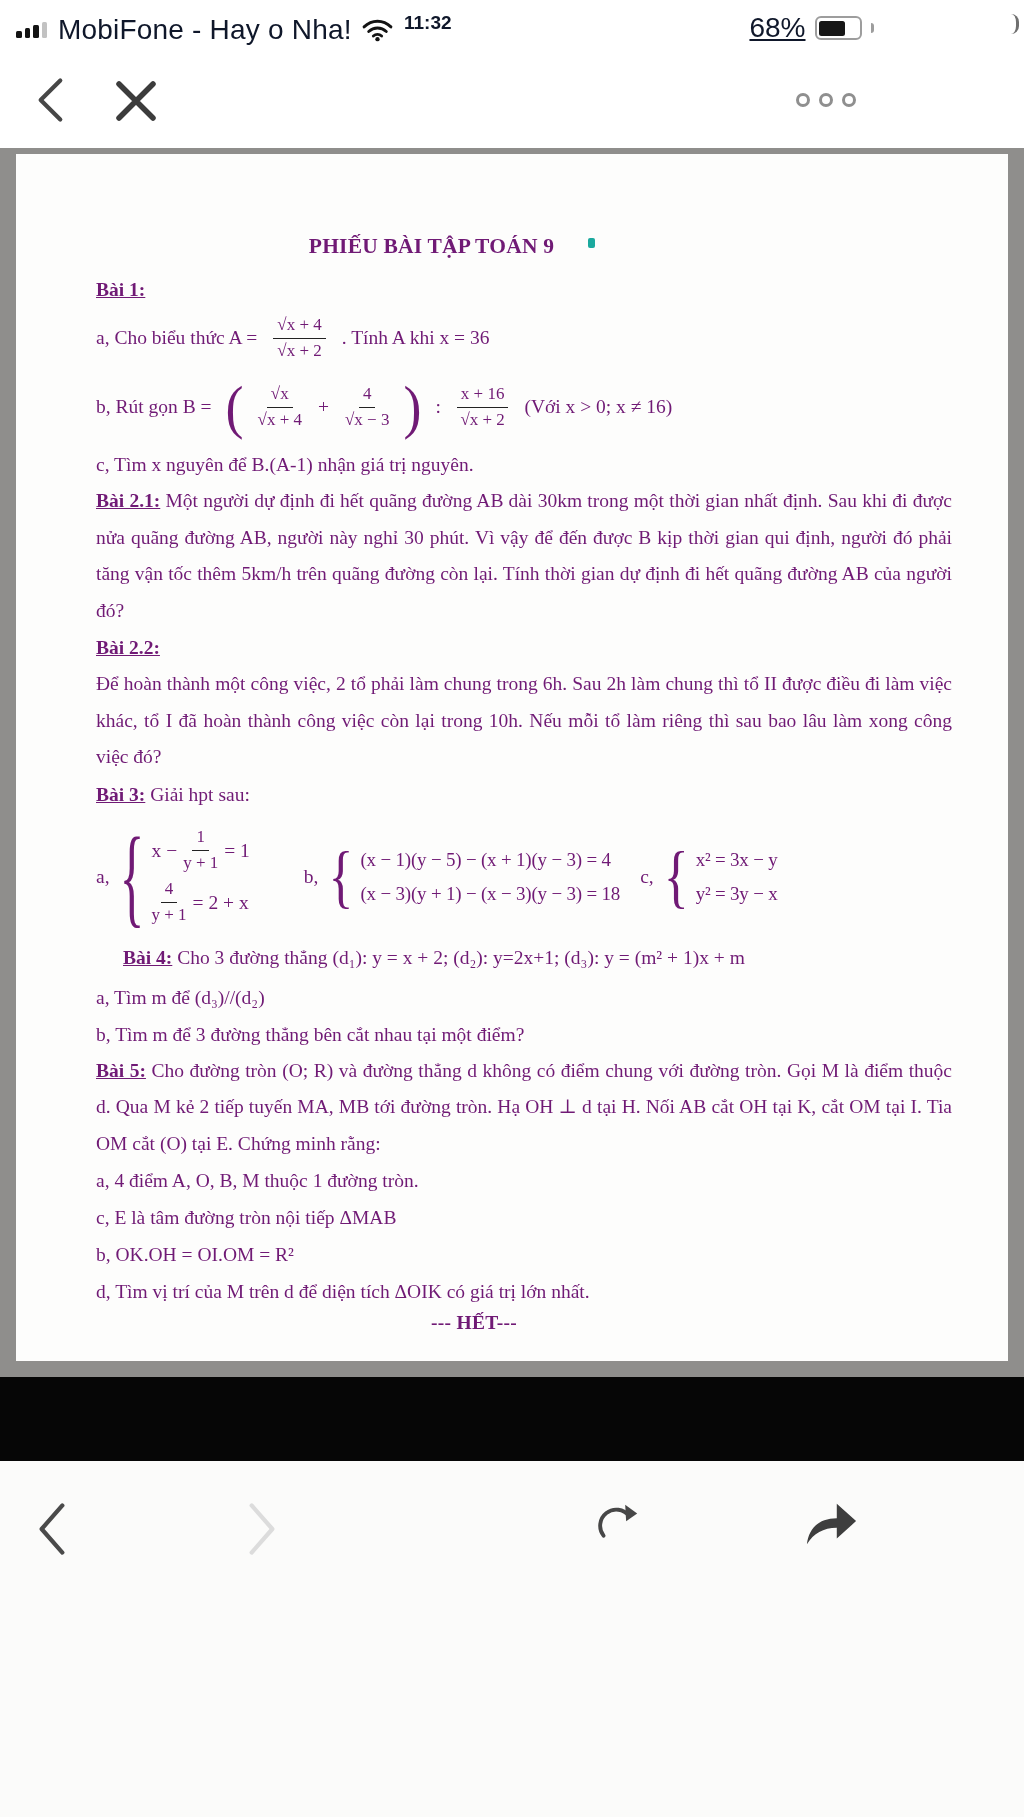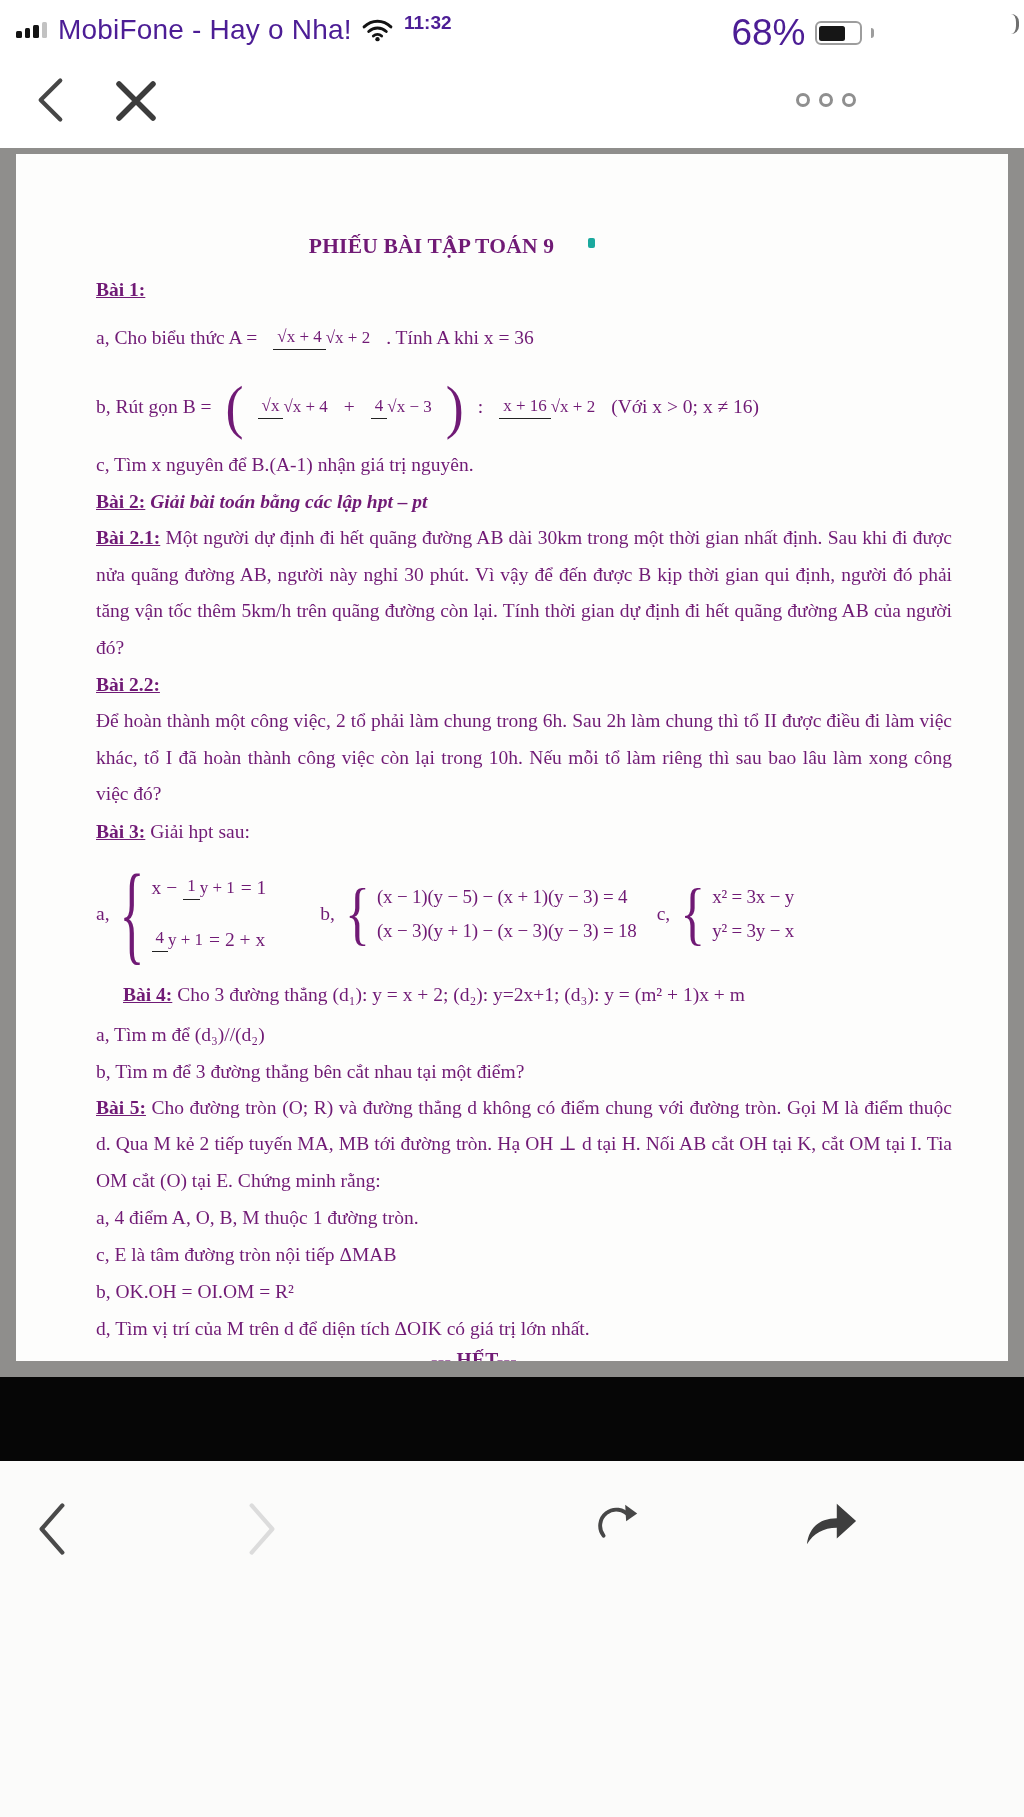--- a/index.html
+++ b/index.html
@@ -1,29 +1,29 @@
 <!DOCTYPE html>
 <html><head>
 <meta charset="utf-8">
 <style>
   * { margin:0; padding:0; box-sizing:border-box; }
   html,body { width:1024px; height:1817px; }
   body { background:#ffffff; font-family:"Liberation Sans","DejaVu Sans",sans-serif; position:relative; overflow:hidden; }
 
   
-  .status-bar { height:52px; background:#ffffff; position:relative; display:flex; align-items:center; padding:8px 16px 0; color:#4c1d95; }
+  .status-bar { height:52px; background:#ffffff; position:relative; display:flex; align-items:center; padding:8px 16px 0; color:#0f172a; }
   .signal { display:flex; align-items:flex-end; gap:3px; margin-right:11px; }
   .signal i { display:block; width:5.5px; border-radius:1.5px; background:#141414; }
   .signal i:nth-child(1){height:7px;} .signal i:nth-child(2){height:10px;}
   .signal i:nth-child(3){height:13px;} .signal i:nth-child(4){height:16px;background:#c2c2c2;}
   .carrier { font-size:28px; letter-spacing:0.2px; }
   .wifi { margin-left:10px; display:inline-flex; }
   .time { position:absolute; left:404px; top:12px; font-size:19px; font-weight:700; }
   .battery-cluster { position:absolute; right:150px; top:12px; display:flex; align-items:center; gap:9px; }
-  .bat-pct { font-size:37px; }
+  .bat-pct { font-size:28px;text-decoration:underline; }
   .bat { width:47px; height:24px; border:2px solid #9d9d9d; border-radius:6px; padding:2.5px; display:flex; }
   .bat-fill { height:100%; background:#161616; border-radius:2.5px; }
   .bat-cap { width:3.5px; height:10px; background:#9d9d9d; border-radius:0 3px 3px 0; }
   .edge-tick { position:absolute; right:5px; top:14px; width:8px; height:20px; border-right:3px solid #6f6f6f; border-radius:0 10px 10px 0; }
 
   
   .nav-bar { height:96px; background:#ffffff; position:relative; }
   .nav-btn { position:absolute; background:none; border:none; cursor:pointer; display:flex; align-items:center; justify-content:center; }
   .nav-back { left:30px; top:24px; width:40px; height:50px; }
   .nav-close { left:112px; top:26px; width:48px; height:48px; }
@@ -43,21 +43,21 @@
   .h-bold { font-weight:700; text-decoration:underline; }
   .h-bi { font-weight:700; font-style:italic; }
   .sub-label { font-weight:700; text-decoration:underline; }
   .para { line-height:36.5px; text-align:justify; }
   .item-line { line-height:37px; }
 
   .f-line { display:flex; align-items:center; gap:16px; }
   .f-line-a { min-height:60px; }
   .f-line-b { min-height:78px; }
 
-  .frac { display:inline-flex; flex-direction:row; align-items:center; text-align:center; font-size:17px; line-height:1.35; }
+  .frac { display:inline-flex; flex-direction:column; align-items:center; text-align:center; font-size:17px; line-height:1.35; }
   .frac .num { border-bottom:1.4px solid #222; padding:0 4px 1px; }
   .frac .den { padding-top:1px; }
 
   .bigp { font-size:54px; font-weight:300; line-height:1; display:inline-block; transform:scaleY(1.1); margin:0 -2px; }
 
   .systems-row { display:flex; align-items:center; margin:8px 0 4px; min-height:112px; }
   .sys-label { margin-right:10px; }
   .system { display:inline-flex; align-items:center; }
   .brace { line-height:1; display:inline-block; transform-origin:center; margin-right:7px; font-weight:300; }
   .brace-tall { font-size:52px; transform:scaleY(2.1); }
@@ -171,24 +171,20 @@
       <span>:</span>
       <span class="frac">
         <span class="num">x + 16</span>
         <span class="den">√x + 2</span>
       </span>
       <span>(Với x &gt; 0; x ≠ 16)</span>
     </div>
 
     <p class="item-line">c, Tìm x nguyên để B.(A-1) nhận giá trị nguyên.</p>
 
-    <div class="h-line">
-      <span class="h-bold">Bài 2:</span>
-      <span class="h-bi">Giải bài toán bằng các lập hpt – pt</span>
-    </div>
 
     <p class="para"><span class="sub-label">Bài 2.1:</span> <span>Một người dự định đi hết quãng đường AB dài 30km trong một thời gian nhất định. Sau khi đi được nửa quãng đường AB, người này nghỉ 30 phút. Vì vậy để đến được B kịp thời gian qui định, người đó phải tăng vận tốc thêm 5km/h trên quãng đường còn lại. Tính thời gian dự định đi hết quãng đường AB của người đó?</span></p>
 
     <div class="h-line">
       <span class="sub-label">Bài 2.2:</span>
     </div>
     <p class="para"><span>Để hoàn thành một công việc, 2 tổ phải làm chung trong 6h. Sau 2h làm chung thì tổ II được điều đi làm việc khác, tổ I đã hoàn thành công việc còn lại trong 10h. Nếu mỗi tổ làm riêng thì sau bao lâu làm xong công việc đó?</span></p>
 
     <div class="h-line">
       <span class="h-bold">Bài 3:</span>

